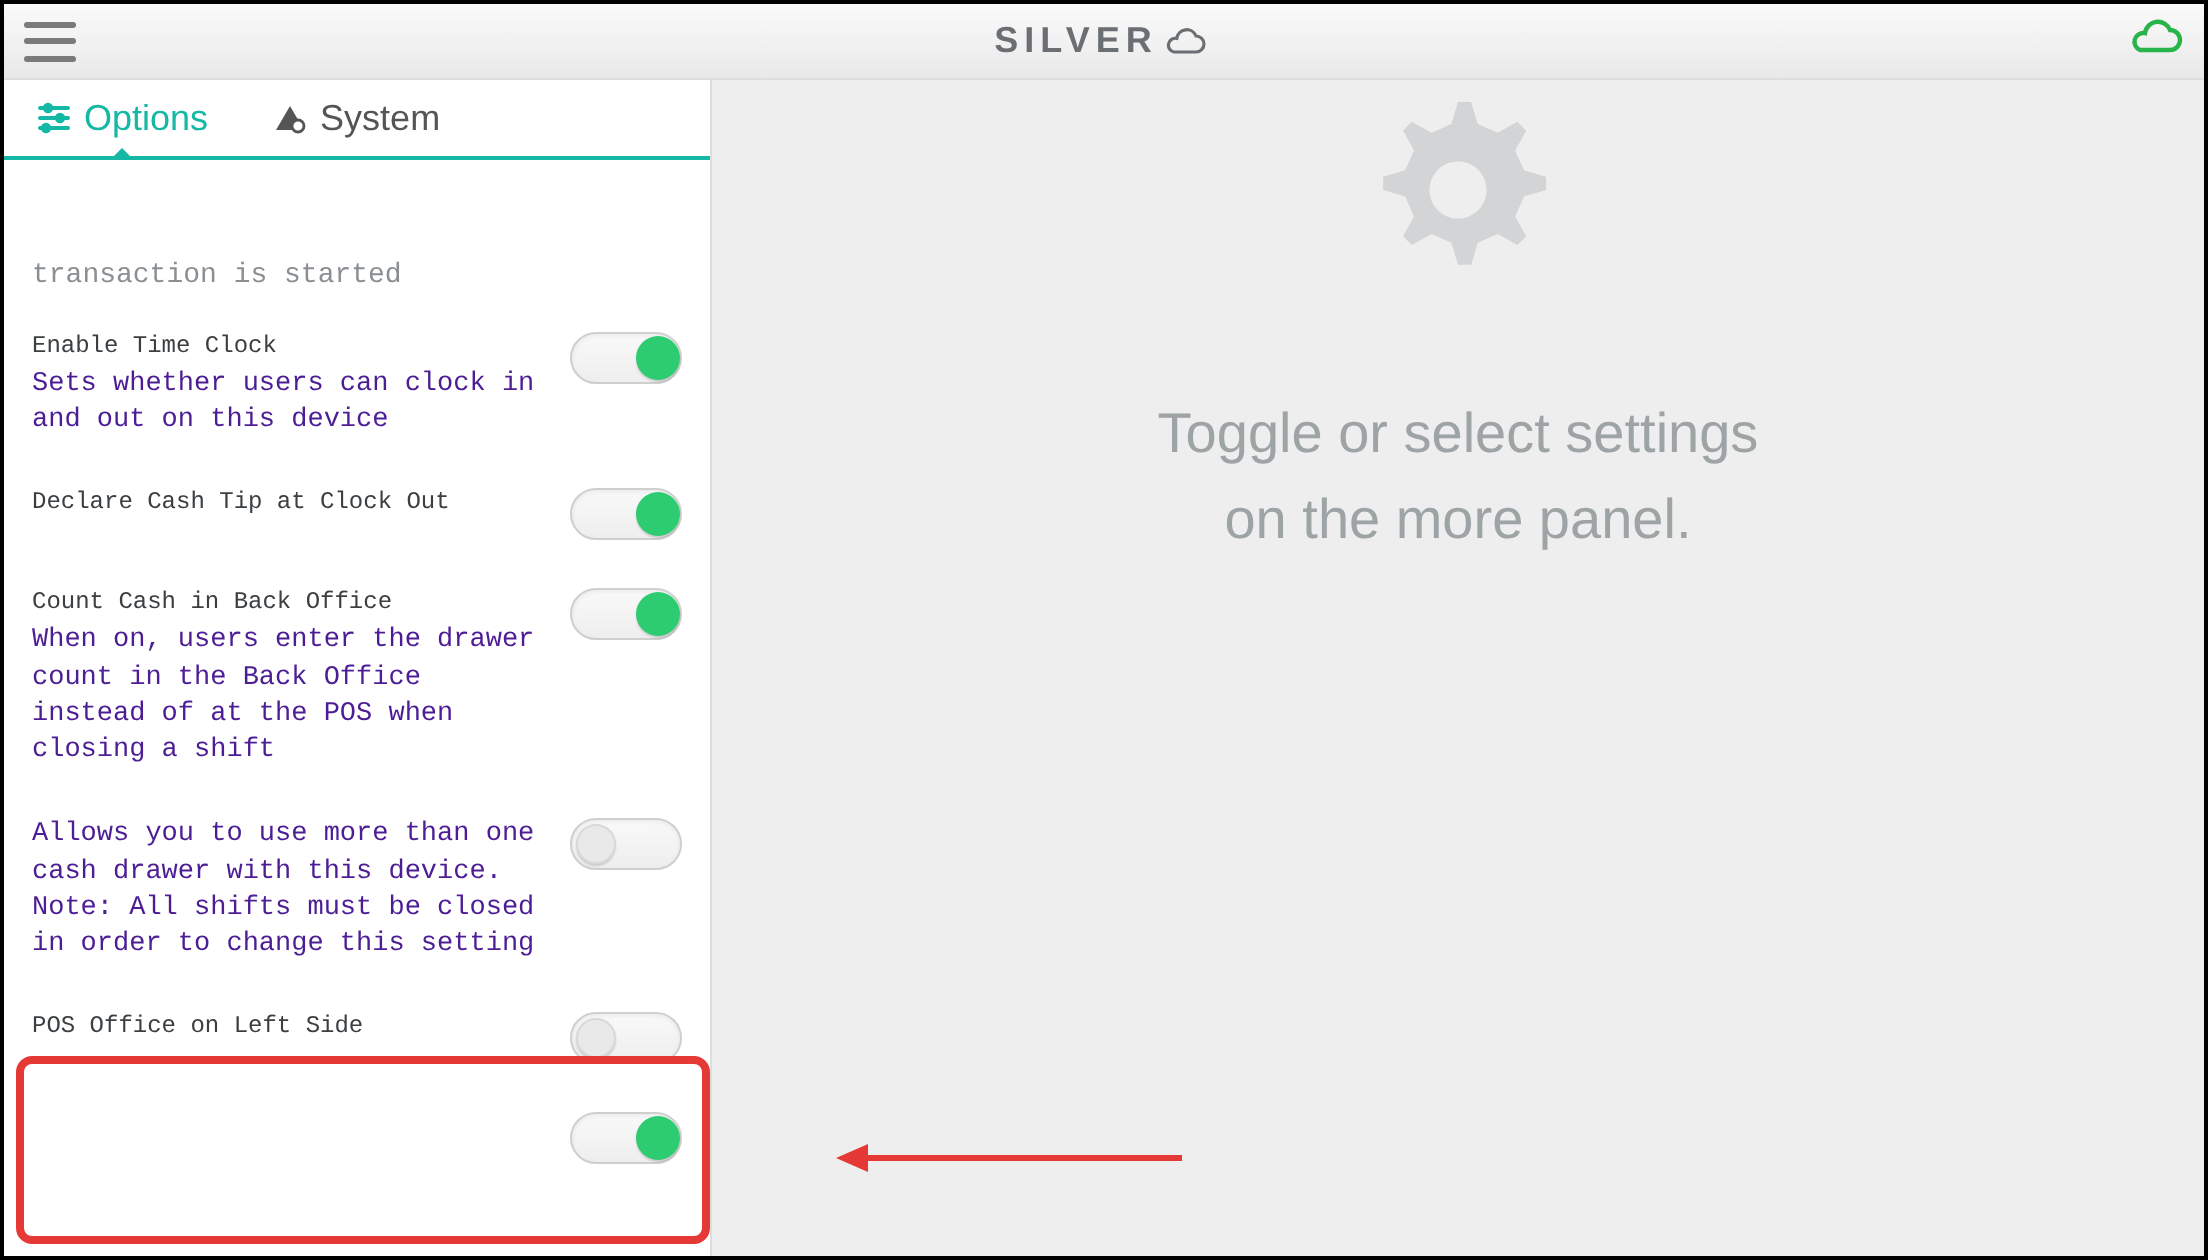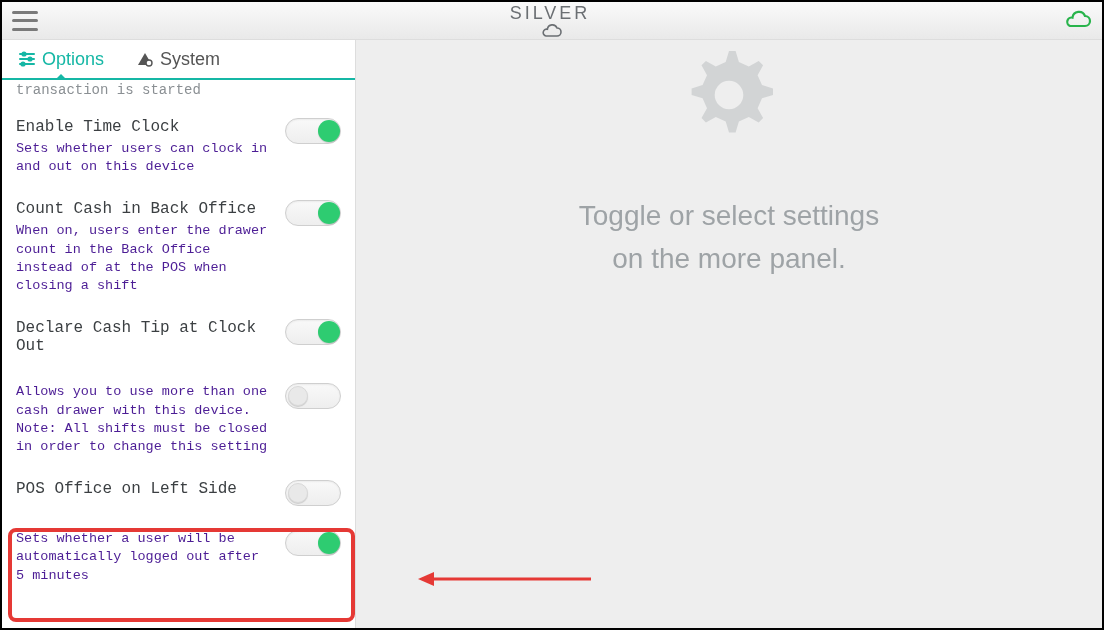--- a/index.html
+++ b/index.html
@@ -1,37 +1,37 @@
 <!DOCTYPE html>
 <html><head>
 <meta charset="utf-8">
 <style>
   * { box-sizing: border-box; margin: 0; padding: 0; }
   html, body { width: 1104px; height: 630px; font-family: Arial, Helvetica, sans-serif; }
   .frame { width: 1104px; height: 630px; border: 2px solid #000; position: relative; background: #f0f0f0; }
   .topbar { height: 38px; background: linear-gradient(#fafafa,#e9e9e9); border-bottom: 1px solid #ddd; display: flex; align-items: center; justify-content: space-between; padding: 0 10px; }
   .hamburger { width: 26px; height: 20px; display: flex; flex-direction: column; justify-content: space-between; cursor: pointer; }
   .hamburger span { display:block; height:3px; background:#7a7a7a; border-radius:2px; }
-  .brand { font-weight: 400; letter-spacing: 3px; color: #6b6f73; font-size: 18px; display:flex; align-items:center;flex-direction:column; }
+  .brand { font-weight: 700; letter-spacing: 3px; color: #6b6f73; font-size: 18px; display:flex; align-items:center; }
   .brand svg { margin-left:2px; }
   .cloud { color:#28b44b; }
 
   .content { display:flex; height: calc(100% - 38px); }
-  .sidebar { width: 354px; background:#fff; border-right:1px solid #ddd; display:flex; flex-direction:column; }
+  .sidebar { width: 354px; background:#fff; border-right:1px solid #ddd; display:flex; flex-direction:column;gap:48px; }
   .tabs { display:flex; border-bottom:2px solid #15b7a5; height:40px; }
   .tab { display:flex; align-items:center; gap:6px; padding:0 16px; font-size:18px; cursor:pointer; color:#555; }
   .tab.active { color:#15b7a5; position:relative; }
   .tab.active::after { content:''; position:absolute; bottom:-2px; left:50%; transform:translateX(-50%); width:0; height:0; border-left:6px solid transparent; border-right:6px solid transparent; border-bottom:6px solid #15b7a5; }
   .tab .ticon { width:18px; height:18px; display:inline-flex; }
 
   .list { flex:1; overflow:hidden; padding: 0 14px 0 14px; position:relative;font-family:Liberation Mono, monospace; }
   .cutoff { color:#8a8f93; font-size:14px; padding-top:2px; padding-bottom:10px; }
   .row { display:flex; align-items:flex-start; justify-content:space-between; padding:10px 0 14px 0; }
   .row .txt { flex:1; padding-right:16px; }
-  .ttl { color:#3b3f42; font-size:16px; margin-bottom:4px; }
+  .ttl { color:#3b3f42; font-size:12px; margin-bottom:4px; }
   .sub { color:#4c1d95; font-size:13.5px; line-height:1.35; }
 
   .toggle { width:56px; height:26px; border-radius:14px; border:1px solid #cfcfcf; background:linear-gradient(#f9f9f9,#eee); position:relative; flex:none; cursor:pointer; box-shadow: inset 0 1px 2px rgba(0,0,0,0.06); }
   .toggle .knob { position:absolute; top:1px; width:22px; height:22px; border-radius:50%; background:#2ecc71; left:32px; transition:left .15s; box-shadow: 0 1px 1px rgba(0,0,0,0.15); }
   .toggle.off .knob { left:2px; background:#e9e9e9; border:1px solid #d9d9d9; width:20px; height:20px; top:2px; }
 
   .highlight-box { position:absolute; border:4px solid #e53935; border-radius:8px; left:6px; right:0px; bottom:6px; height:94px; pointer-events:none; }
 
   .main { flex:1; background:#eeeeee; display:flex; align-items:flex-start; justify-content:center; position:relative; }
   .placeholder { text-align:center; color:#9ea3a6; }
@@ -100,31 +100,31 @@
             <div class="ttl">Enable Time Clock</div>
             <div class="sub">Sets whether users can clock in and out on this device</div>
           </div>
           <div class="toggle">
               <div class="knob"></div>
             </div>
         </div>
 
         <div class="row">
           <div class="txt">
-            <div class="ttl">Count Cash in Back Office</div>
-            <div class="sub">When on, users enter the drawer count in the Back Office instead of at the POS when closing a shift</div>
+            <div class="ttl">Declare Cash Tip at Clock Out</div>
           </div>
           <div class="toggle">
               <div class="knob"></div>
             </div>
         </div>
 
         <div class="row">
           <div class="txt">
-            <div class="ttl">Declare Cash Tip at Clock Out</div>
+            <div class="ttl">Count Cash in Back Office</div>
+            <div class="sub">When on, users enter the drawer count in the Back Office instead of at the POS when closing a shift</div>
           </div>
           <div class="toggle">
               <div class="knob"></div>
             </div>
         </div>
 
         <div class="row">
           <div class="txt">
             <div class="sub">Allows you to use more than one cash drawer with this device. Note: All shifts must be closed in order to change this setting</div>
           </div>
@@ -137,21 +137,20 @@
           <div class="txt">
             <div class="ttl">POS Office on Left Side</div>
           </div>
           <div class="toggle off">
               <div class="knob"></div>
             </div>
         </div>
 
         <div class="row" style="padding-bottom:4px;">
           <div class="txt">
-            <div class="sub">Sets whether a user will be automatically logged out after 5 minutes</div>
           </div>
           <div class="toggle">
               <div class="knob"></div>
             </div>
         </div>
 
         <div class="highlight-box"></div>
       </div>
     </div>
 

